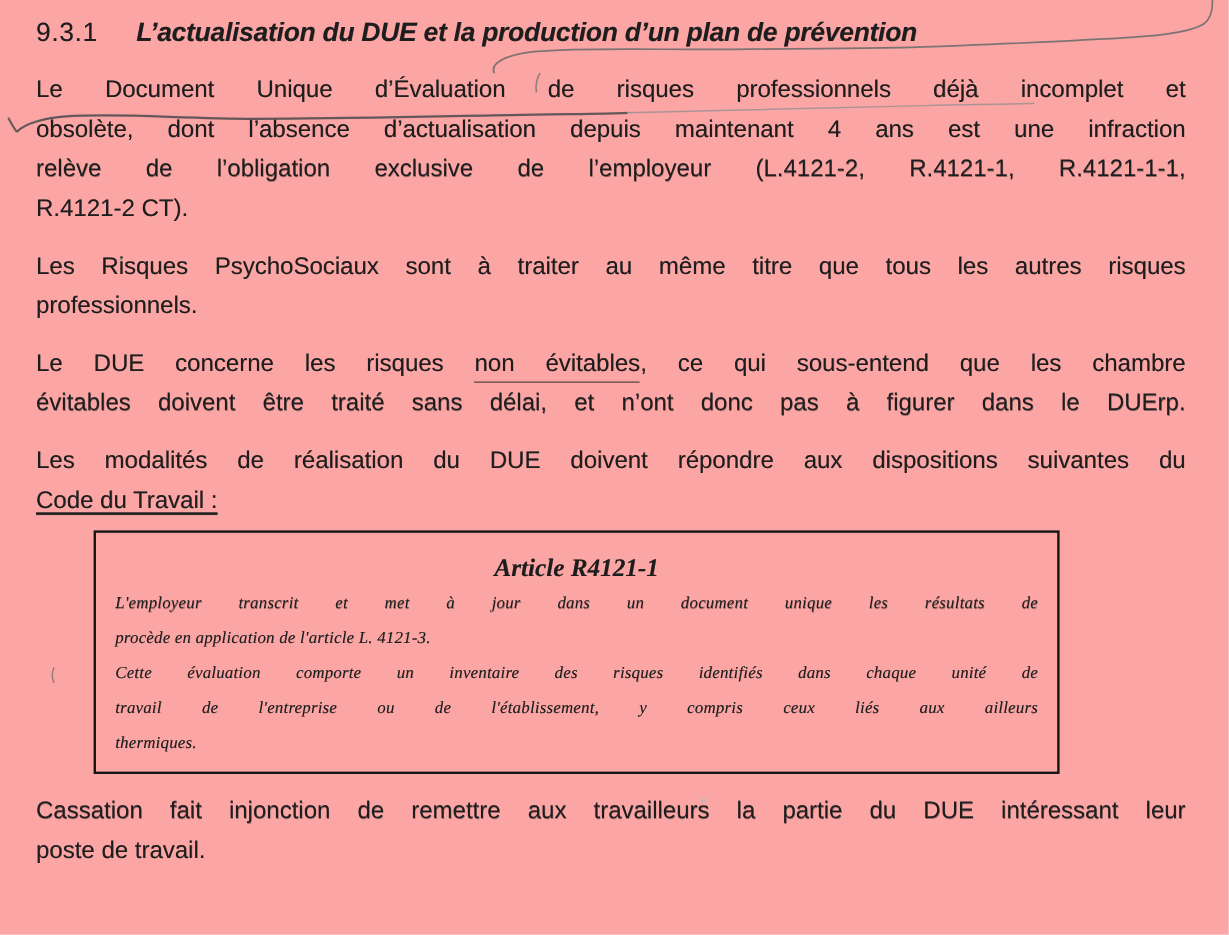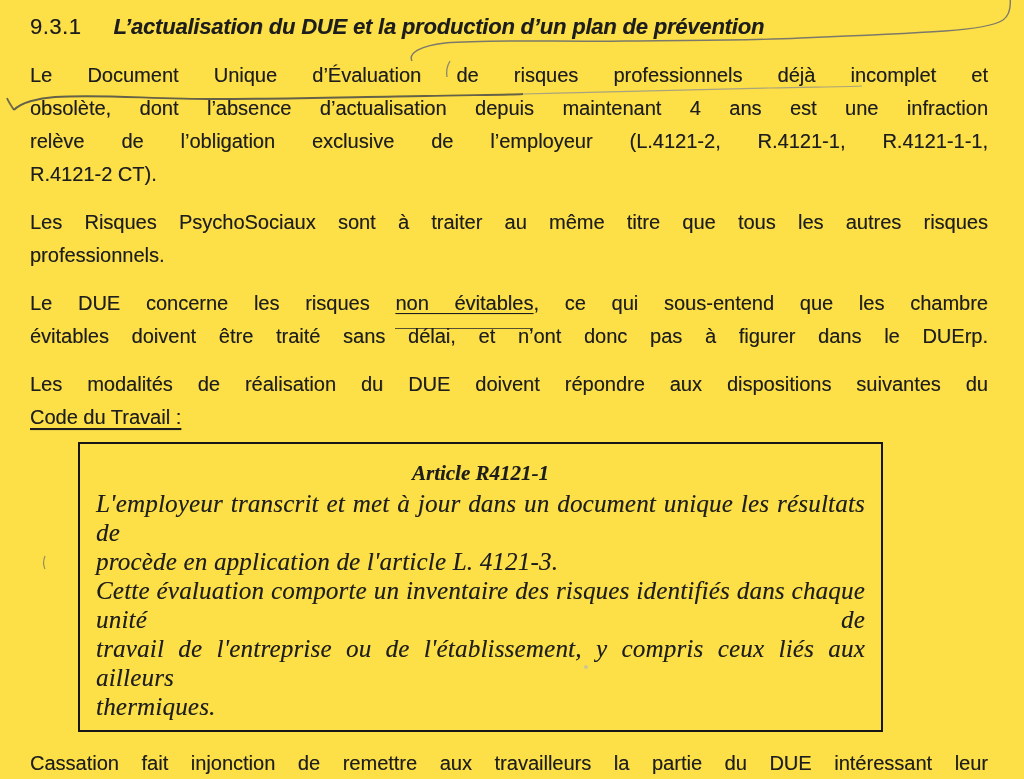--- a/index.html
+++ b/index.html
@@ -6,21 +6,21 @@
   body{
     width:1024px;height:779px;
     background:#ffffff;
     font-family:"Liberation Sans",sans-serif;
     color:#1d1d1d;
     overflow:hidden;
   }
   .page{
     position:relative;
     width:1024px;height:779px;
-    background:#fde047;
+    background:#fca5a5;
     overflow:hidden;
   }
   .content{
     position:absolute;
     left:30px;top:10px;
     width:958px;
     text-shadow:0.3px 0.2px 0 rgba(30,30,30,0.45);
   }
   
   .heading{
@@ -52,44 +52,43 @@
   .line.last{
     text-align-last:left;
   }
   
   .u1{
     text-decoration:underline;
     text-decoration-thickness:1.6px;
     text-underline-offset:4px;
   }
   .u2{
-    text-decoration:underline;
     text-decoration-thickness:1.4px;
     text-underline-offset:3px;
     border-bottom:1.3px solid rgba(45,45,45,0.8);
-    padding-bottom:14px;
+    padding-bottom:4px;
   }
   
   .article-box{
     box-sizing:border-box;
     margin:8px 0 0 48px;
     width:805px;
     border:2px solid #161616;
     padding:14px 16px 9px 16px;
     font-family:"Liberation Serif",serif;
     font-style:italic;
   }
   .article-box .box-title{
     font-weight:bold;
     text-align:center;
     font-size:21px;
     line-height:31px;
   }
   .article-box .para{
-    font-size:25px;
+    font-size:14px;
     line-height:29px;
     margin:0;
     letter-spacing:0.2px;
   }
   
   .annotations{
     position:absolute;
     left:0;top:0;
     pointer-events:none;
   }

